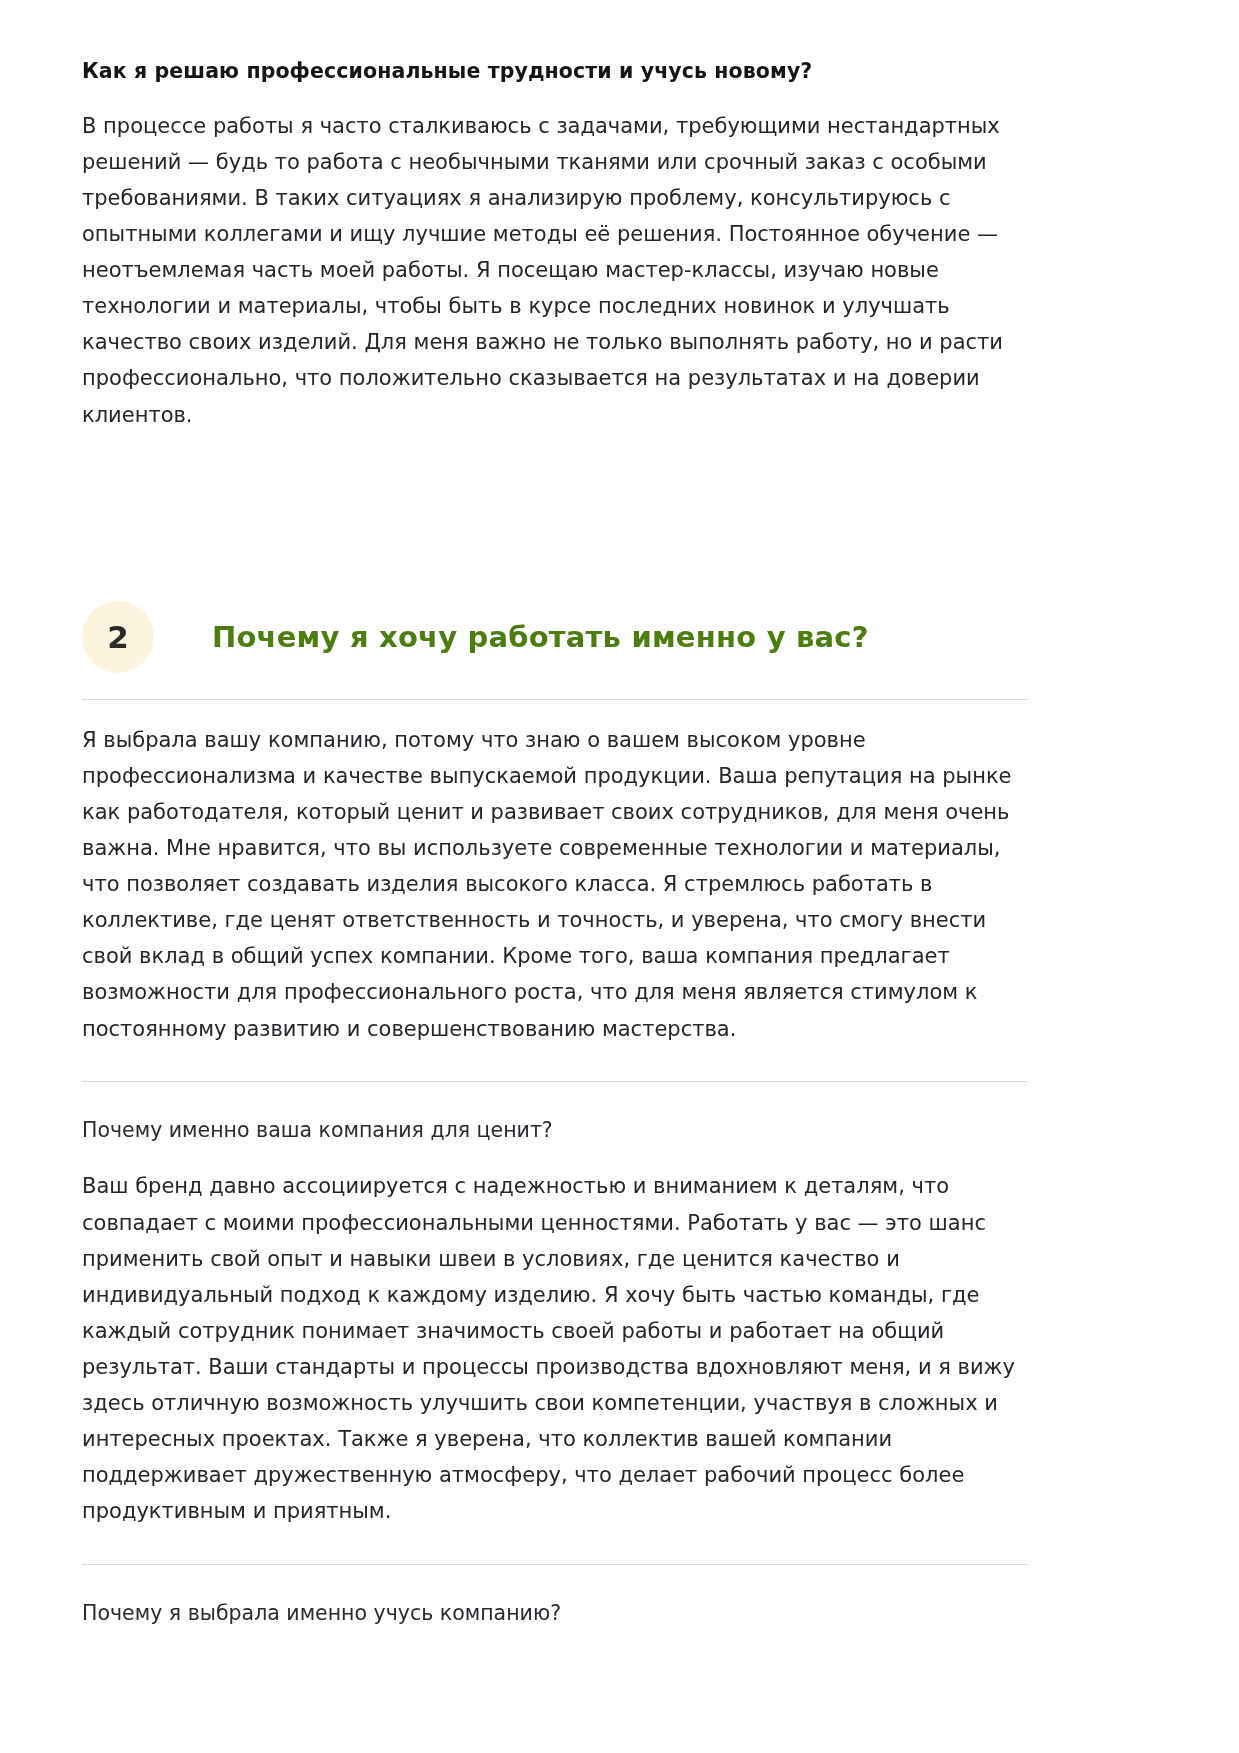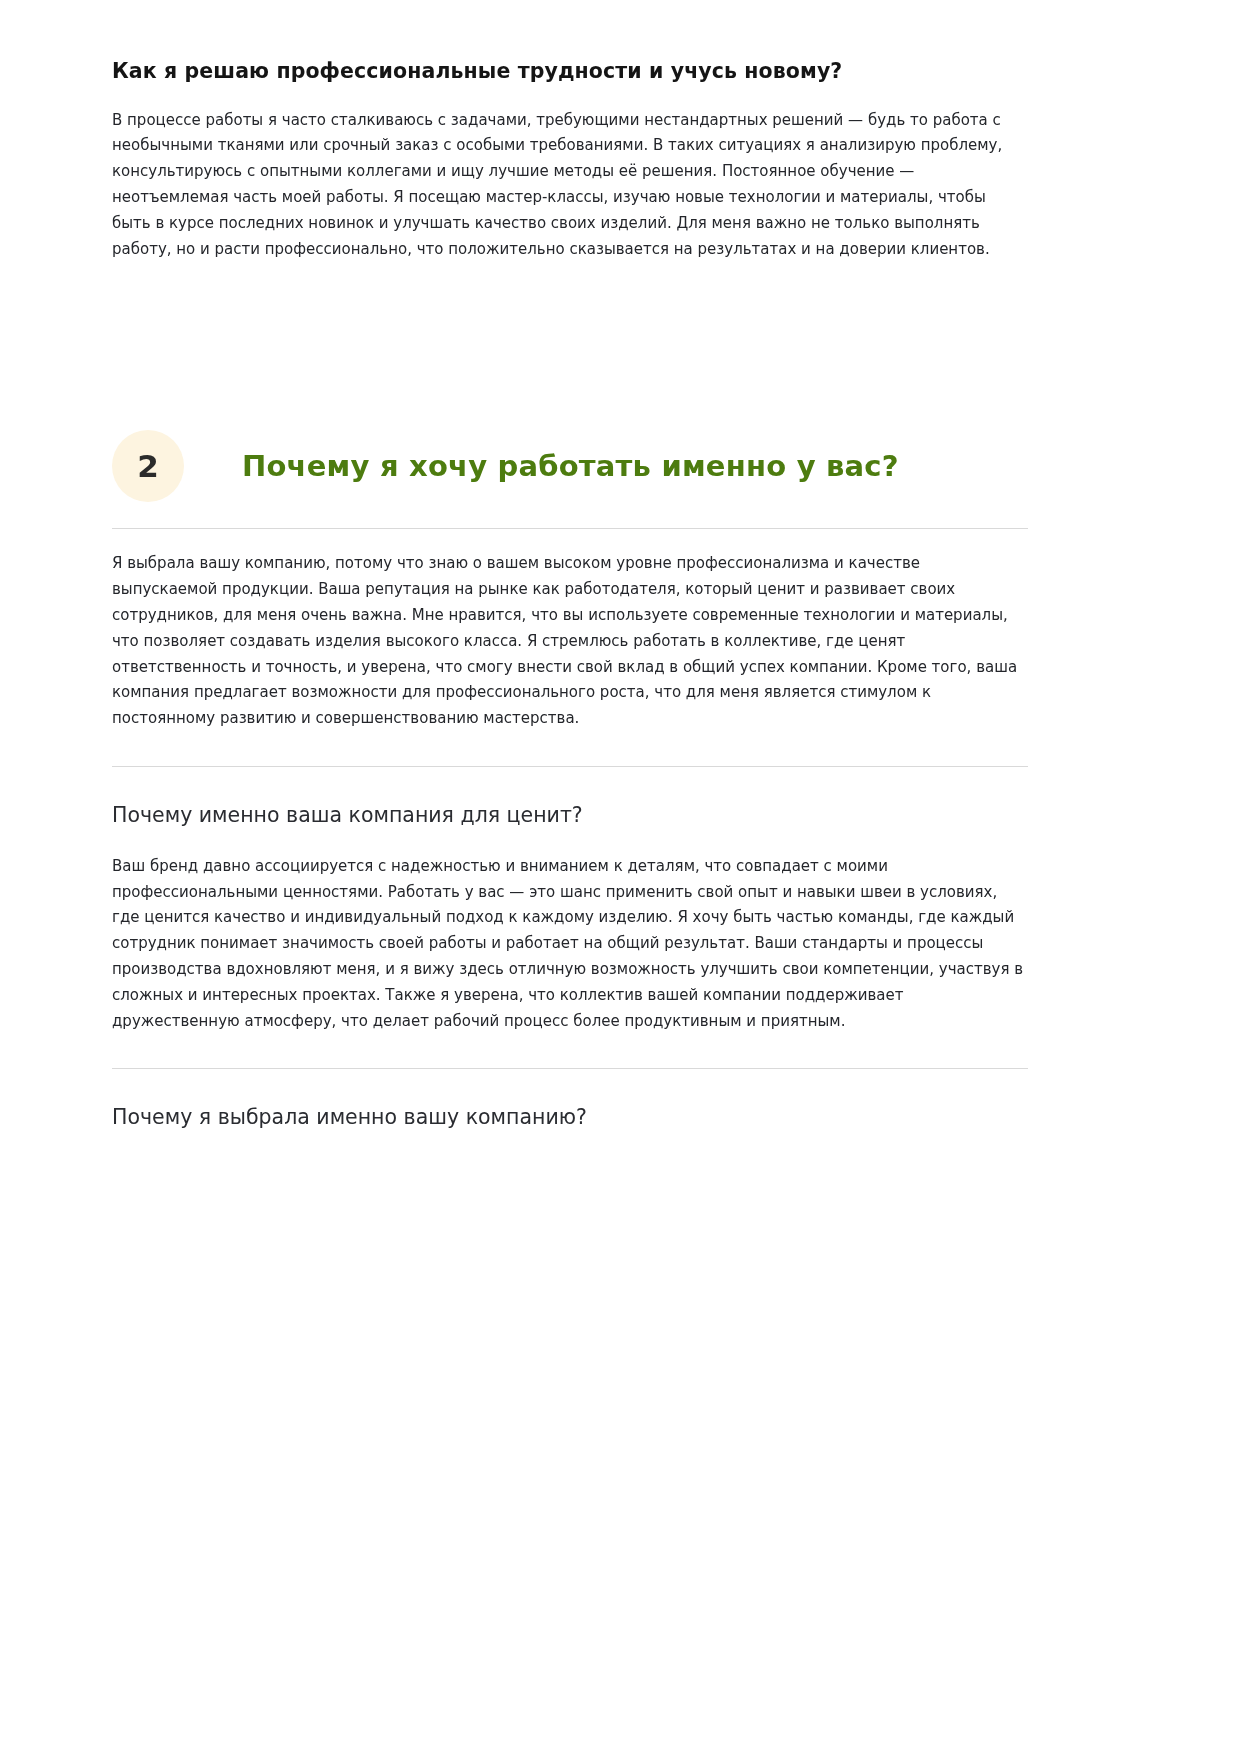--- a/index.html
+++ b/index.html
@@ -11,35 +11,35 @@
     width: 1239px;
     min-height: 1753px;
     font-family: "DejaVu Sans", "Liberation Sans", sans-serif;
     color: #1f1f1f;
     -webkit-font-smoothing: antialiased;
   }
   .page {
     width: 1110px;
     min-height: 1753px;
     box-sizing: border-box;
-    padding: 44px 82px 40px 112px;
+    padding: 44px 82px 40px 82px;
     position: relative;
   }
 
   .q-heading {
     font-size: 20.5px;
     font-weight: bold;
     color: #151515;
     letter-spacing: 0.1px;
     margin: 14px 0 0 0;
     line-height: 1.35;
   }
 
   .para {
-    font-size: 15px;
+    font-size: 21px;
     line-height: 1.72;
     color: #24262b;
     margin: 22px 0 0 0;
     max-width: 1060px;
     text-align: left;
   }
 
   .spacer-lg {
     height: 168px;
   }
@@ -111,15 +111,15 @@
   <p class="para">Я выбрала вашу компанию, потому что знаю о вашем высоком уровне профессионализма и качестве выпускаемой продукции. Ваша репутация на рынке как работодателя, который ценит и развивает своих сотрудников, для меня очень важна. Мне нравится, что вы используете современные технологии и материалы, что позволяет создавать изделия высокого класса. Я стремлюсь работать в коллективе, где ценят ответственность и точность, и уверена, что смогу внести свой вклад в общий успех компании. Кроме того, ваша компания предлагает возможности для профессионального роста, что для меня является стимулом к постоянному развитию и совершенствованию мастерства.</p>
 
   <hr class="rule tight">
 
   <p class="subq">Почему именно ваша компания для ценит?</p>
 
   <p class="para">Ваш бренд давно ассоциируется с надежностью и вниманием к деталям, что совпадает с моими профессиональными ценностями. Работать у вас — это шанс применить свой опыт и навыки швеи в условиях, где ценится качество и индивидуальный подход к каждому изделию. Я хочу быть частью команды, где каждый сотрудник понимает значимость своей работы и работает на общий результат. Ваши стандарты и процессы производства вдохновляют меня, и я вижу здесь отличную возможность улучшить свои компетенции, участвуя в сложных и интересных проектах. Также я уверена, что коллектив вашей компании поддерживает дружественную атмосферу, что делает рабочий процесс более продуктивным и приятным.</p>
 
   <hr class="rule tight">
 
-  <p class="subq">Почему я выбрала именно вашу компанию?</p>
+  <p class="subq">Почему я выбрала именно учусь компанию?</p>
 
 </div>
 
 </body></html>

